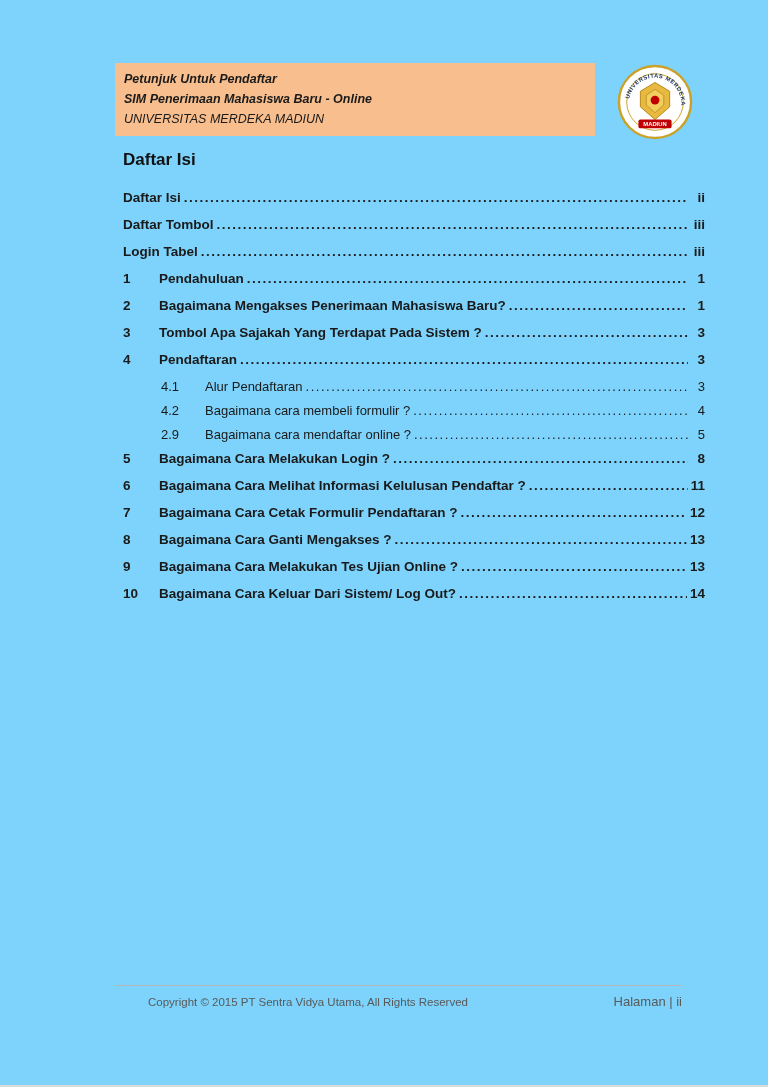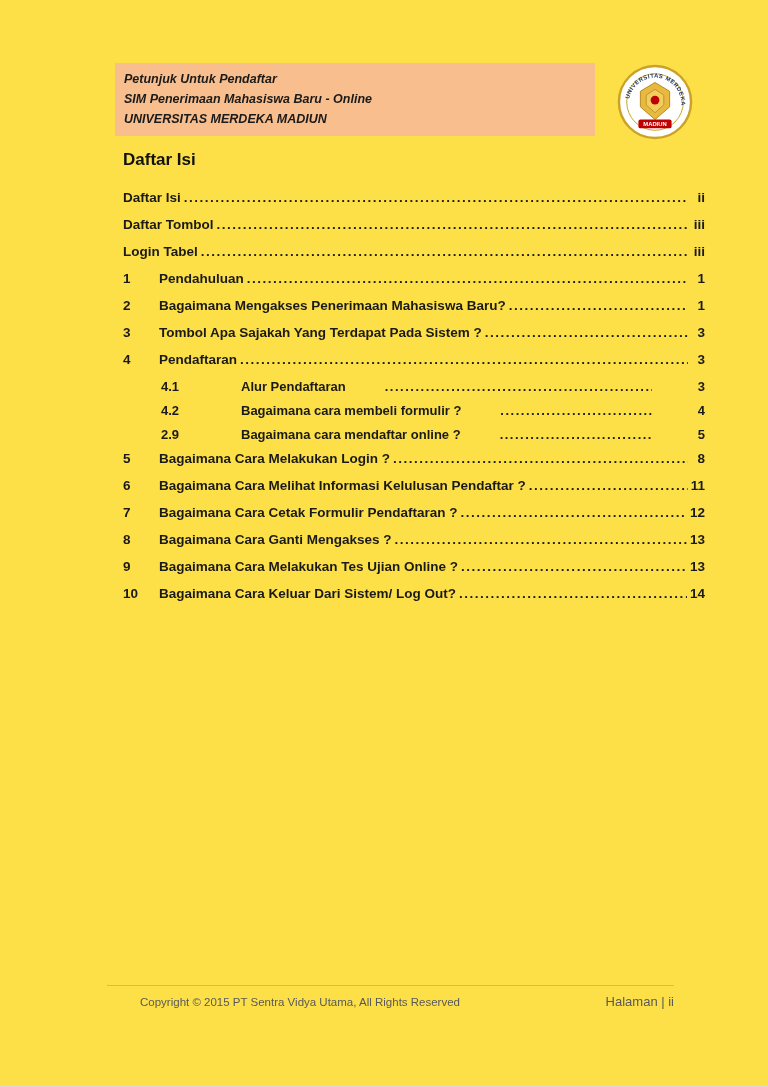--- a/index.html
+++ b/index.html
@@ -1,20 +1,20 @@
 <!DOCTYPE html>
 <html><head>
 <meta charset="utf-8">
 <style>
   html, body { margin: 0; padding: 0; background: #ffffff; }
   .page {
     position: relative;
     width: 768px;
     height: 1087px;
-    background: #fde047;
+    background: #7dd3fc;
     font-family: "Liberation Sans", sans-serif;
     color: #1a1a1a;
     overflow: hidden;
   }
   .page-bottom-edge {
     position: absolute;
     left: 0; right: 0; bottom: 0;
     height: 2px;
     background: #d9d9d9;
   }
@@ -28,21 +28,21 @@
     height: 73px;
     background: #F8BE8D;
     box-sizing: border-box;
     padding: 6px 10px 6px 9px;
     font-size: 12.5px;
     font-style: italic;
     line-height: 20px;
     color: #1a1a1a;
   }
   .header-line-1, .header-line-2 { font-weight: bold; }
-  .header-line-3 { font-weight: bold; }
+  .header-line-3 { font-weight: normal; }
 
   .logo-wrap {
     position: absolute;
     left: 616px;
     top: 63px;
     width: 78px;
     height: 78px;
   }
 
   
@@ -57,21 +57,21 @@
     font-weight: bold;
     color: #111;
     margin: 0 0 20px 0;
   }
   .toc-row {
     display: flex;
     align-items: baseline;
     font-size: 13.5px;
   }
   .toc-row.lvl1 { font-weight: bold; margin-bottom: 12px; }
-  .toc-row.lvl2 { font-weight: bold; margin-bottom: 9px; padding-left: 38px; font-size: 13px; gap: 36px; }
+  .toc-row.lvl2 { font-weight: normal; margin-bottom: 9px; padding-left: 38px; font-size: 13px; }
   .toc-num { flex: 0 0 auto; }
   .lvl1 .toc-num { width: 36px; }
   .lvl2 .toc-num { width: 44px; }
   .toc-num:empty { display: none; }
   .toc-row.noNum .toc-label { }
   .toc-label { flex: 0 0 auto; white-space: nowrap; }
   .toc-leader {
     flex: 1 1 auto;
     overflow: hidden;
     white-space: nowrap;
@@ -80,21 +80,21 @@
   }
   .toc-leader::before {
     content: "......................................................................................................................................................................";
     letter-spacing: 1.5px;
   }
   .toc-page { flex: 0 0 auto; text-align: right; min-width: 14px; }
 
   
   .footer {
     position: absolute;
-    left: 107px;
+    left: 115px;
     top: 985px;
     width: 567px;
     border-top: 1px solid #b7b7b7;
     padding-top: 8px;
     display: flex;
     justify-content: space-between;
     align-items: baseline;
     color: #595959;
   }
   .footer-copy {

